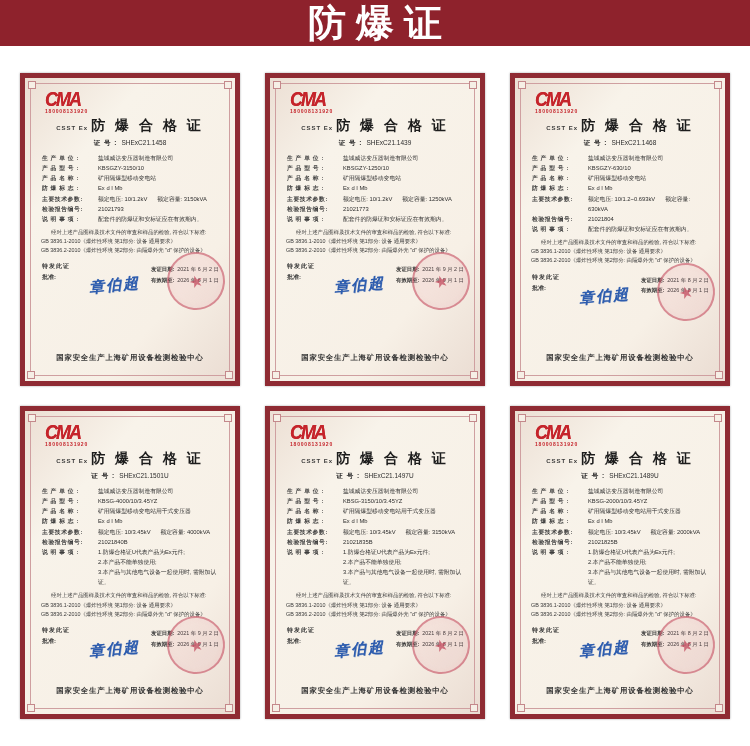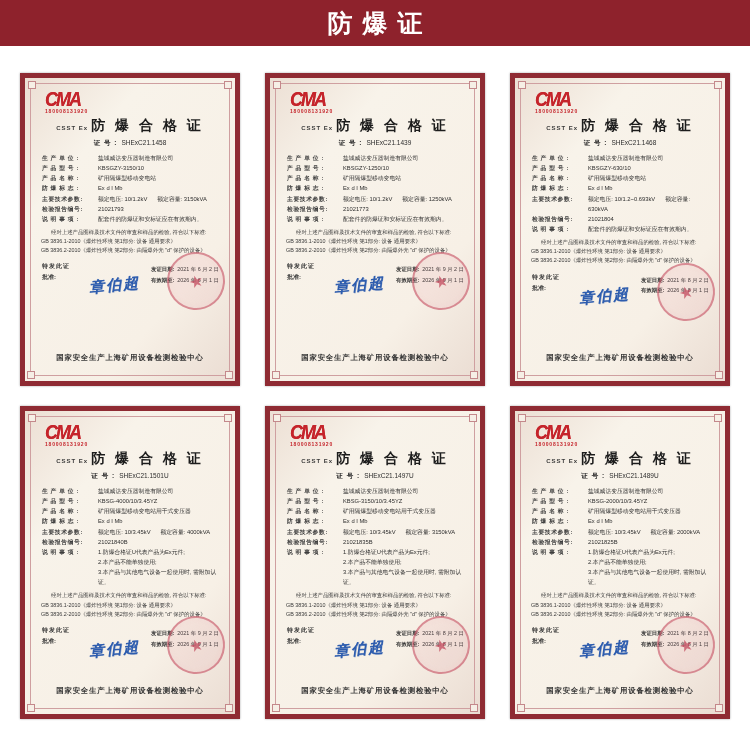--- a/index.html
+++ b/index.html
@@ -10,21 +10,21 @@
     font-family: "Liberation Sans", "DejaVu Sans", sans-serif;
     overflow: hidden;
   }
   
   .banner {
     height: 46px;
     background: var(--banner_red, #8e222c);
     display: flex; align-items: center; justify-content: center;
   }
   .banner h1 {
-    color: #ffffff; font-size: 25px; font-weight: bold;
+    color: #ffffff; font-size: 38px; font-weight: bold;
     letter-spacing: 10px; text-indent: 10px; line-height: 1;
   }
   
   .grid {
     display: grid;
     grid-template-columns: repeat(3, 220px);
     gap: 20px 25px;
     padding: 27px 20px 0 20px;
   }
   .cert {

